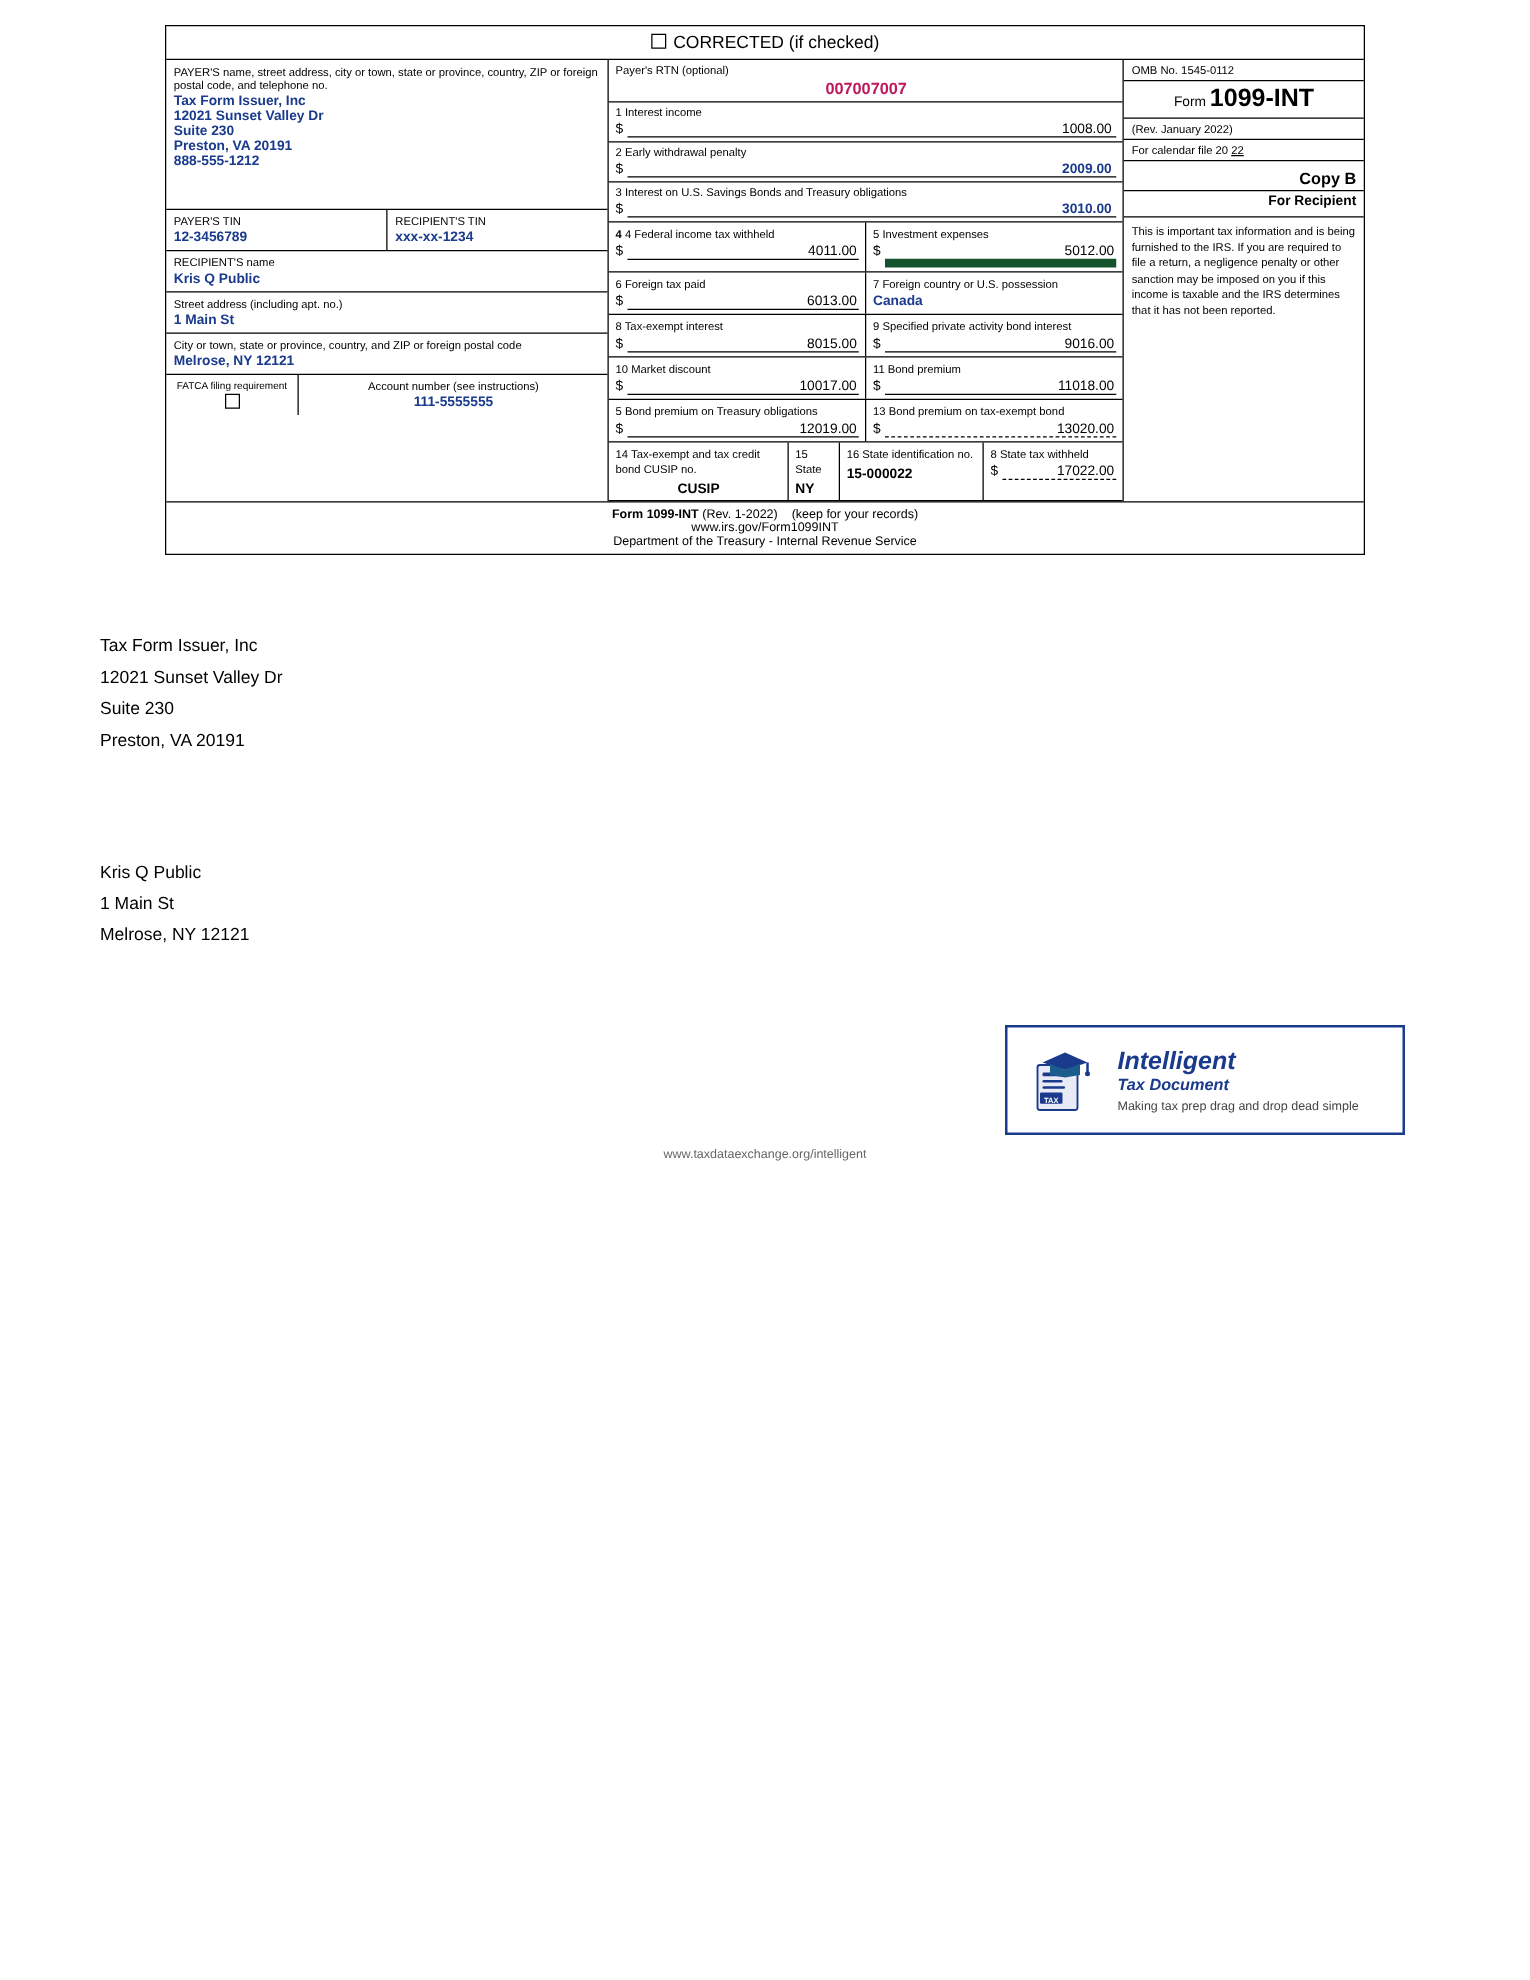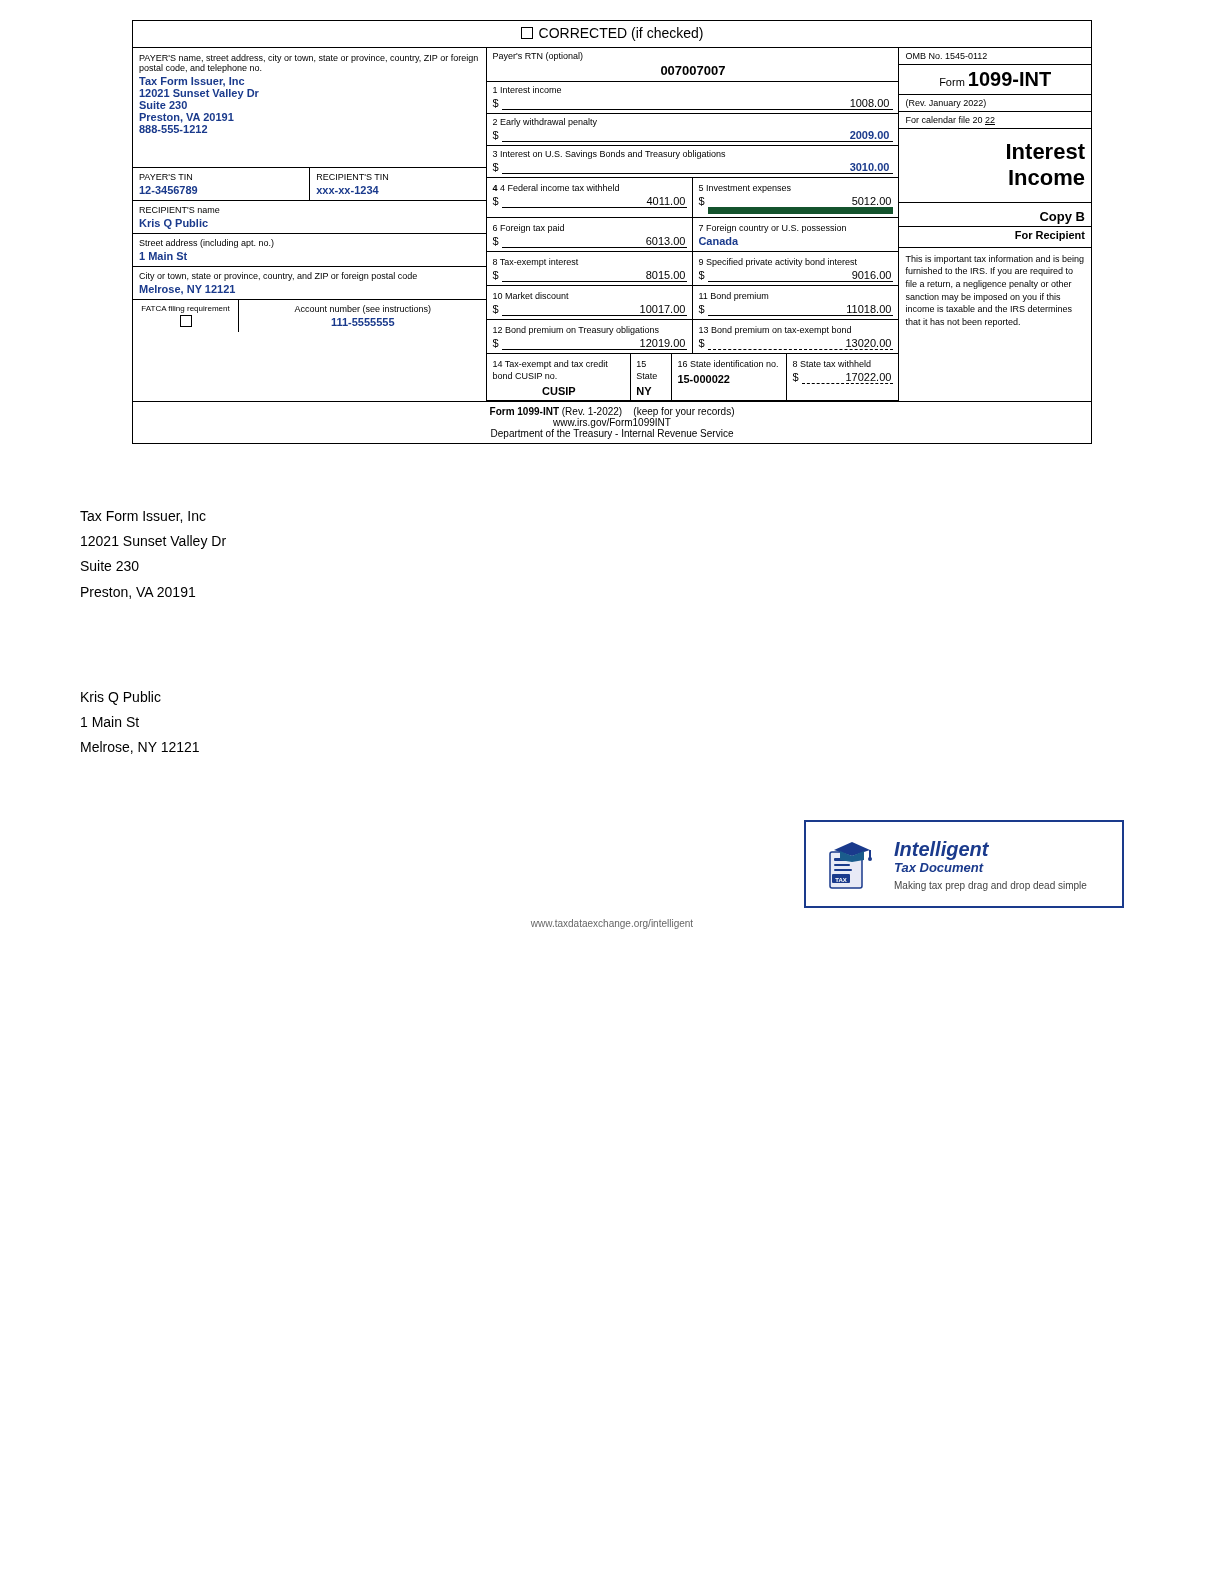--- a/index.html
+++ b/index.html
@@ -351,21 +351,21 @@
           <div class="blue">111-5555555</div>
         </div>
       </div>
 
     </div>
 
     <div class="col-mid">
 
       <div class="mid-full">
         <div class="cell-label">Payer's RTN (optional)</div>
-        <div style="text-align:center; color:#000000; font-weight:bold; font-size:13px;">007007007</div>
+        <div style="text-align:center; color:#be185d; font-weight:bold; font-size:13px;">007007007</div>
       </div>
 
       <div class="mid-full">
         <div class="cell-label">1 Interest income</div>
         <div class="amount-line">
           <span class="dollar-sign">$</span>
           <span style="flex:1; border-bottom:1px solid #000; text-align:right; padding-right:4px;">1008.00</span>
         </div>
       </div>
 
@@ -445,21 +445,21 @@
           <span class="box-label-small">11 Bond premium</span>
           <div class="amount-line">
             <span>$</span>
             <span style="flex:1;border-bottom:1px solid #000;text-align:right;padding-right:2px;">11018.00</span>
           </div>
         </div>
       </div>
 
       <div class="mid-row">
         <div class="mid-cell">
-          <span class="box-label-small">12 Bond premium on Treasury obligations</span>
+          <span class="box-label-small">5 Bond premium on Treasury obligations</span>
           <div class="amount-line">
             <span>$</span>
             <span style="flex:1;border-bottom:1px solid #000;text-align:right;padding-right:2px;">12019.00</span>
           </div>
         </div>
         <div class="mid-cell">
           <span class="box-label-small">13 Bond premium on tax-exempt bond</span>
           <div class="amount-line">
             <span>$</span>
             <span style="flex:1;border-bottom:1px dashed #000;text-align:right;padding-right:2px;">13020.00</span>
@@ -507,23 +507,20 @@
         <span>(Rev. January 2022)</span>
       </div>
 
       <div class="right-year">
         <span>For calendar file</span>
         <span> </span>
         <span>20</span>
         <span style="text-decoration:underline;">22</span>
       </div>
 
-      <div class="right-title">
-        <div class="right-title-main">Interest<br>Income</div>
-      </div>
 
       <div class="right-copyb">
         <span>Copy B</span>
       </div>
 
       <div class="right-recipient">
         <span>For Recipient</span>
       </div>
 
       <div class="right-disclaimer">

